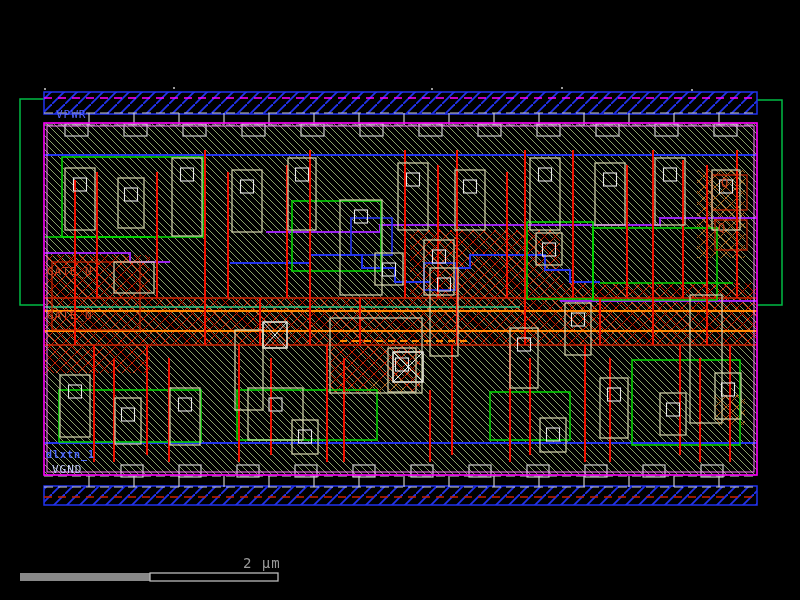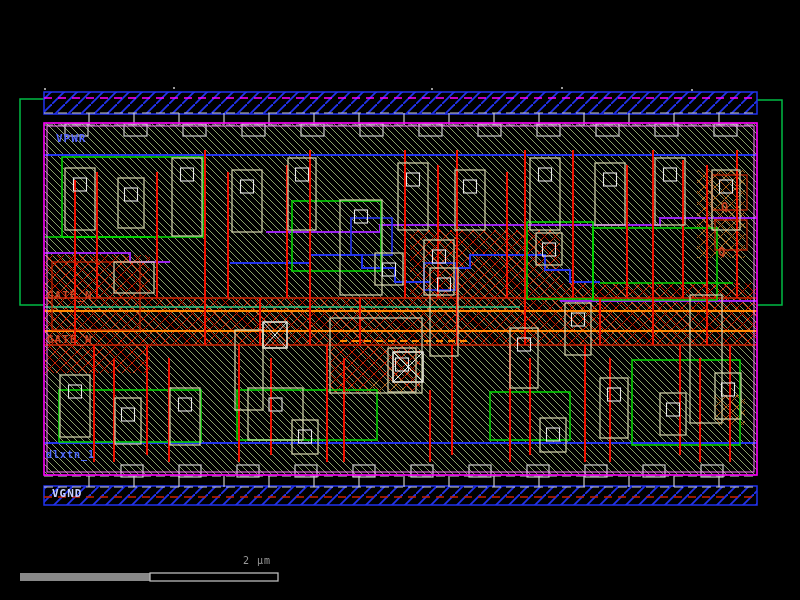--- a/index.html
+++ b/index.html
@@ -1,19 +1,19 @@
 <!DOCTYPE html>
 <html><head>
 <meta charset="utf-8">
 <style>
   html,body{margin:0;padding:0;background:#000;}
   #screen{position:relative;width:800px;height:600px;background:#000;overflow:hidden;
           font-family:"DejaVu Sans Mono","Liberation Mono",monospace;}
   #labels span{position:absolute;pointer-events:none;white-space:pre;letter-spacing:1px;}
-  .lbl-net{font-size:11px;font-weight:bold;margin-top:24px;}
+  .lbl-net{font-size:11px;font-weight:normal;}
   svg{position:absolute;left:0;top:0;}
 </style>
 </head>
 <body>
 
 <div id="screen">
   <svg id="canvas" width="800" height="600">
     <defs>
       <pattern id="pGreen" width="7" height="7" patternUnits="userSpaceOnUse">
         <path d="M0,0 l7,7" stroke="#c8e89a" stroke-width="0.7"></path>
@@ -249,15 +249,15 @@
   </svg>
 
   <div id="labels">
     <span class="lbl-net" style="left:56px;top:108px;color:#5566ff;">VPWR</span>
     <span class="lbl-net" style="left:47px;top:265px;color:#cc4422;">GATE_N</span>
     <span class="lbl-net" style="left:47px;top:309px;color:#cc4422;">GATE_N</span>
     <span class="lbl-net" style="left:721px;top:176px;color:#cc4422;font-size:12px;">Q</span>
     <span class="lbl-net" style="left:718px;top:221px;color:#cc4422;font-size:12px;">Q</span>
     <span style="left:46px;top:449px;color:#4f6bff;font-size:10px;font-weight:bold;">dlxtn_1</span>
     <span class="lbl-net" style="left:52px;top:463px;color:#c8d0ff;">VGND</span>
-    <span style="left:243px;top:555px;color:#999;font-size:10px;">2 µm</span>
+    <span style="left:243px;top:555px;color:#999;font-size:14px;">2 µm</span>
   </div>
 </div>
 
 </body></html>

